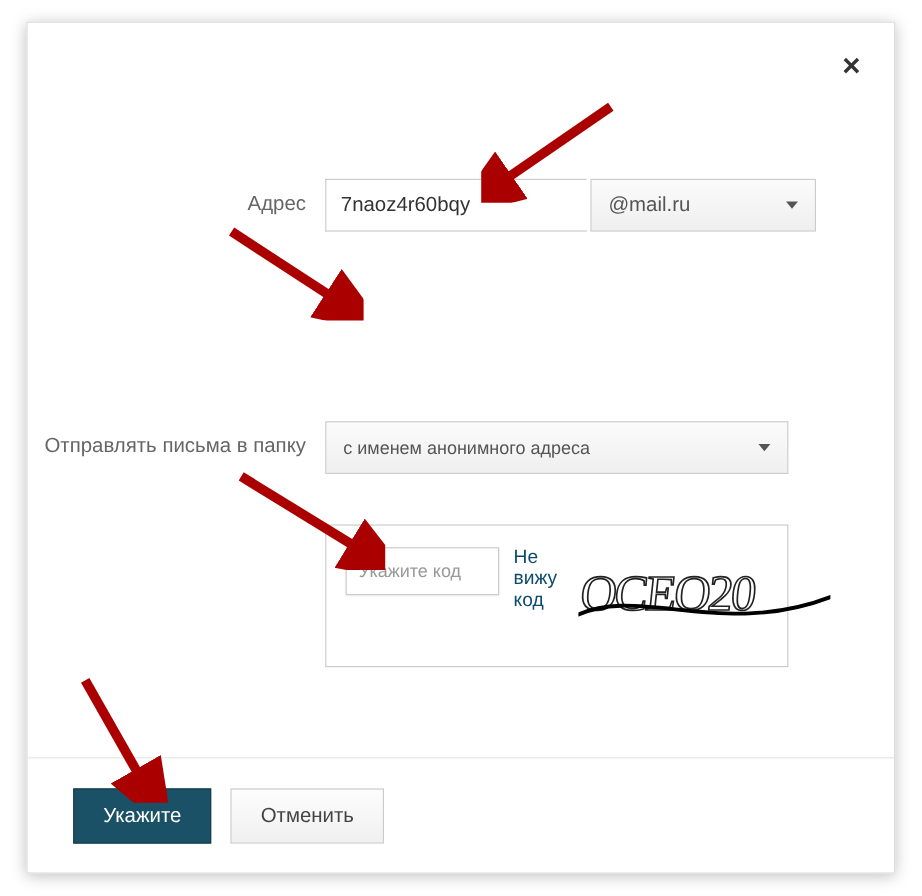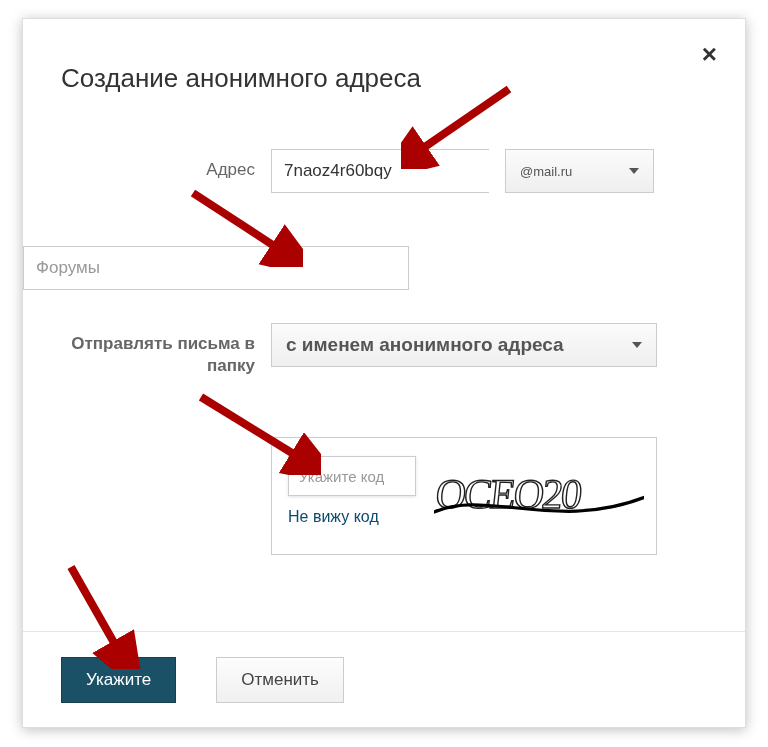--- a/index.html
+++ b/index.html
@@ -51,74 +51,74 @@
     padding-right: 16px;
     color: #666;
     font-size: 17px;
     padding-top: 10px;
     line-height: 1.3;
   }
   .controls {
     flex: 1;
     padding-right: 48px;
     display: flex;
-    gap: 16px;
+    gap: 3px;
   }
   .text-input {
     height: 44px;
     border: 1px solid #ccc;
     padding: 0 12px;
     font-size: 17px;
     color: #333;
     background: #fff;
   }
   .text-input::placeholder { color: #999; }
   .addr-input { width: 218px; border-right: none; }
   .domain-select {
-    width: 149px;
+    width: 188px;
     height: 44px;
     border: 1px solid #ccc;
     background: linear-gradient(#fbfbfb,#efefef);
     display: flex;
     align-items: center;
     justify-content: space-between;
     padding: 0 14px 0 14px;
-    font-size: 13px;
+    font-size: 17px;
     color: #555;
     cursor: pointer;
   }
   .caret {
     width: 0; height: 0;
     border-left: 5px solid transparent;
     border-right: 5px solid transparent;
     border-top: 6px solid #555;
   }
   .comment-input { width: 386px; }
   .folder-select {
     width: 386px;
     height: 44px;
     border: 1px solid #ccc;
     background: linear-gradient(#fbfbfb,#efefef);
     display: flex;
     align-items: center;
     justify-content: space-between;
     padding: 16px 14px;
-    font-size: 19px;
+    font-size: 15px;
     color: #555;
     cursor: pointer;
   }
   .captcha-box {
     width: 386px;
     border: 1px solid #ccc;
     padding: 18px 16px 14px 16px;
     background: #fff;
     display: flex;
     gap: 18px;
   }
-  .captcha-left { display: flex; flex-direction: column; gap: 12px; }
+  .captcha-left { display: flex; gap: 12px; justify-content: center; }
   .captcha-input {
     width: 128px;
     height: 40px;
     border: 1px solid #ccc;
     box-shadow: 0 1px 3px rgba(0,0,0,0.12);
     padding: 0 10px;
     font-size: 15px;
     color: #333;
   }
   .captcha-input::placeholder { color: #999; }
@@ -152,54 +152,49 @@
     justify-content: center;
   }
   .btn-primary {
     background: #1b5166;
     border-color: #15404f;
     color: #fff;
   }
   .btn-secondary {
     background: linear-gradient(#fdfdfd,#f0f0f0);
     color: #444;
-    margin-left: 24px;
   }
   .arrow {
     position: absolute;
     pointer-events: none;
   }
 </style>
 </head>
 <body>
 
 <div class="modal">
 
   <span class="close">×</span>
 
-  <div class="title">Создание анонимного адреса</div>
 
   <div class="form-row" style="top:130px;">
     <div class="label">Адрес</div>
     <div class="controls">
       <input class="text-input addr-input" type="text" value="7naoz4r60bqy" style="">
       <div class="domain-select">
         <span>@mail.ru</span>
         <span class="caret"></span>
       </div>
     </div>
   </div>
 
   <div class="form-row" style="top:227px;">
-    <div class="controls">
-      <input class="text-input comment-input" type="text" placeholder="Форумы" style="">
-    </div>
-  </div>
-
-  <div class="form-row" style="top:304px;font-weight:bold;">
+  </div>
+
+  <div class="form-row" style="top:332px;">
     <div class="label">Отправлять письма в папку</div>
     <div class="controls">
       <div class="folder-select">
         <span>с именем анонимного адреса</span>
         <span class="caret"></span>
       </div>
     </div>
   </div>
 
   <div class="form-row" style="top:418px;">

